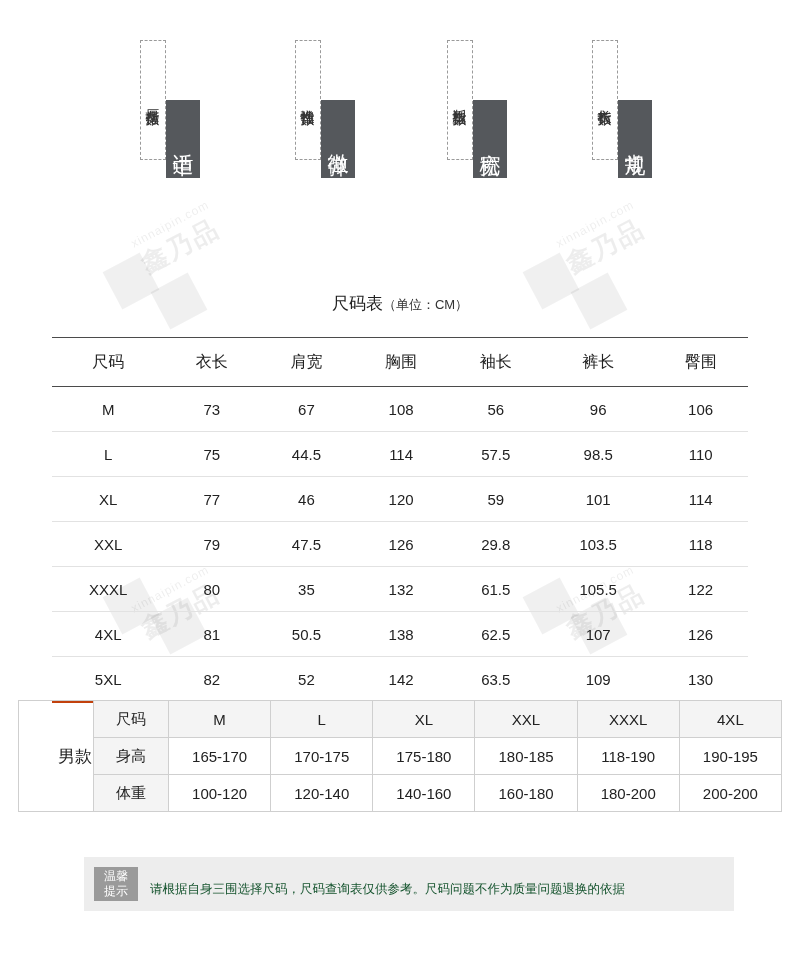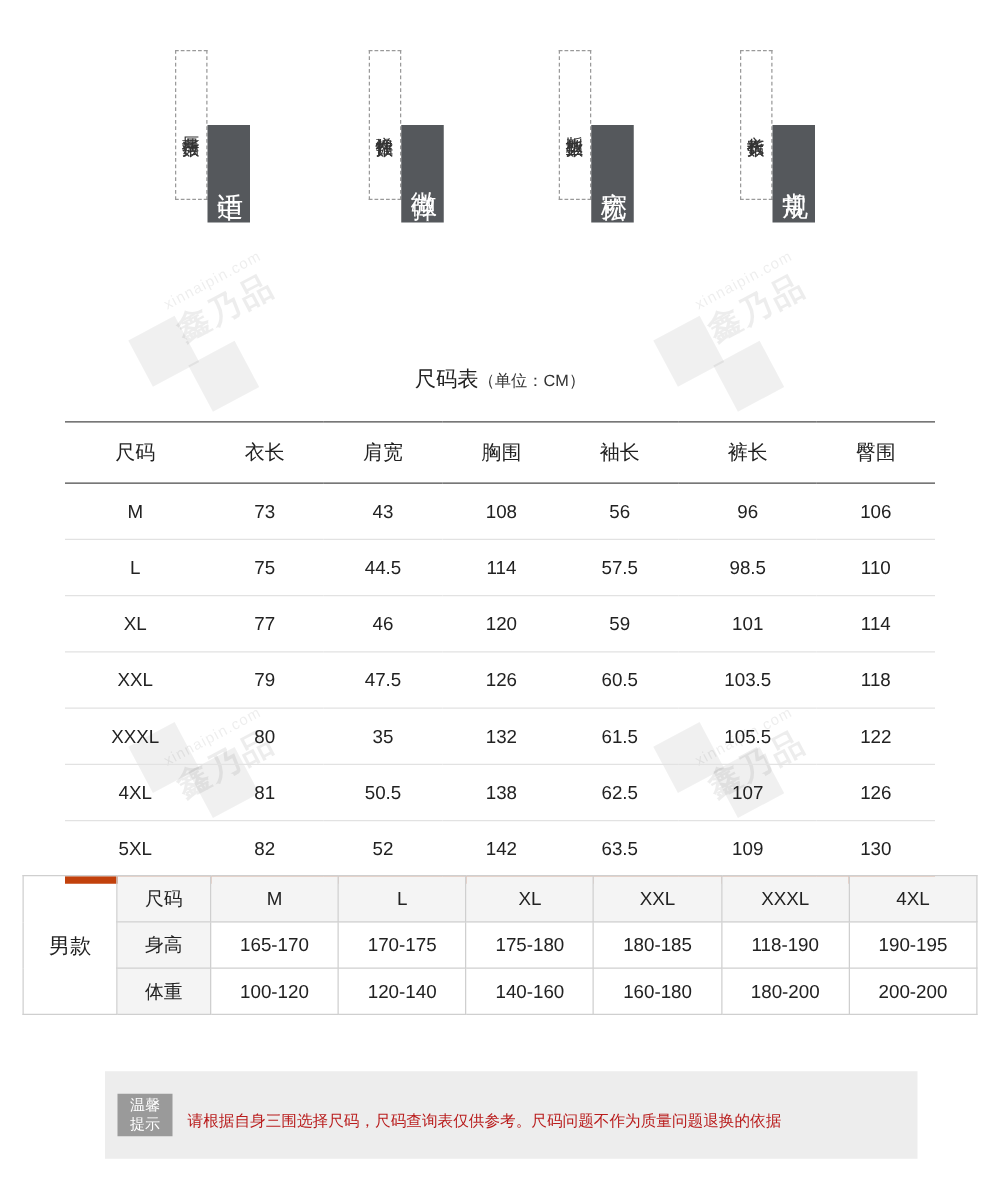--- a/index.html
+++ b/index.html
@@ -123,21 +123,21 @@
     height: 46px;
     font-size: 16px;
     border-top: 1px solid #4b4b4b;
     border-bottom: 1px solid #4b4b4b;
   }
   .size-table tbody td {
     height: 42px;
     border-bottom: 1px solid #e2e2e2;
   }
   .size-table tbody tr:last-child td {
-    border-bottom: 6px solid #c2410c;
+    border-bottom: 2px solid #c2410c;
   }
 
   
   .hw-table {
     position: absolute;
     top: 700px;
     left: 18px;
     width: 764px;
     border-collapse: collapse;
     font-size: 15px;
@@ -149,35 +149,36 @@
     height: 34px;
     font-weight: normal;
   }
   .hw-table td.rowhead,
   .hw-table td.corner {
     background: #f4f4f4;
   }
   .hw-table td.gender {
     width: 72px;
     font-size: 17px;
+    text-align: right;
   }
   .hw-table td.rowhead {
     width: 72px;
   }
   .hw-table td.hdr {
     background: #f4f4f4;
   }
 
   
   .tip {
     position: absolute;
     top: 857px;
     left: 84px;
     width: 650px;
-    height: 70px;
+    height: 54px;
     background: #ededed;
     display: flex;
     align-items: center;
   }
   .tip-badge {
     width: 44px;
     height: 34px;
     margin-left: 10px;
     background: #9a9a9a;
     color: #fff;
@@ -185,21 +186,21 @@
     line-height: 15px;
     text-align: center;
     padding-top: 2px;
     box-sizing: border-box;
     flex: none;
   }
   .tip-text {
     margin-left: 12px;
     font-size: 12.5px;
     line-height: 21px;
-    color: #b91c1c;
+    color: #14532d;
     margin-top: 11px;
   }
 </style>
 </head>
 <body>
 
 <div class="wm-blocks" style="top:250px;left:110px;width:120px;height:80px;">
   <span style="top:10px;left:0;width:42px;height:42px;"></span>
   <span style="top:30px;left:48px;width:42px;height:42px;"></span>
 </div>
@@ -265,21 +266,21 @@
       <th>胸围</th>
       <th>袖长</th>
       <th>裤长</th>
       <th>臀围</th>
     </tr>
   </thead>
   <tbody>
     <tr>
       <td>M</td>
       <td>73</td>
-      <td>43</td>
+      <td>67</td>
       <td>108</td>
       <td>56</td>
       <td>96</td>
       <td>106</td>
     </tr>
     <tr>
       <td>L</td>
       <td>75</td>
       <td>44.5</td>
       <td>114</td>
@@ -294,21 +295,21 @@
       <td>120</td>
       <td>59</td>
       <td>101</td>
       <td>114</td>
     </tr>
     <tr>
       <td>XXL</td>
       <td>79</td>
       <td>47.5</td>
       <td>126</td>
-      <td>60.5</td>
+      <td>29.8</td>
       <td>103.5</td>
       <td>118</td>
     </tr>
     <tr>
       <td>XXXL</td>
       <td>80</td>
       <td>35</td>
       <td>132</td>
       <td>61.5</td>
       <td>105.5</td>

